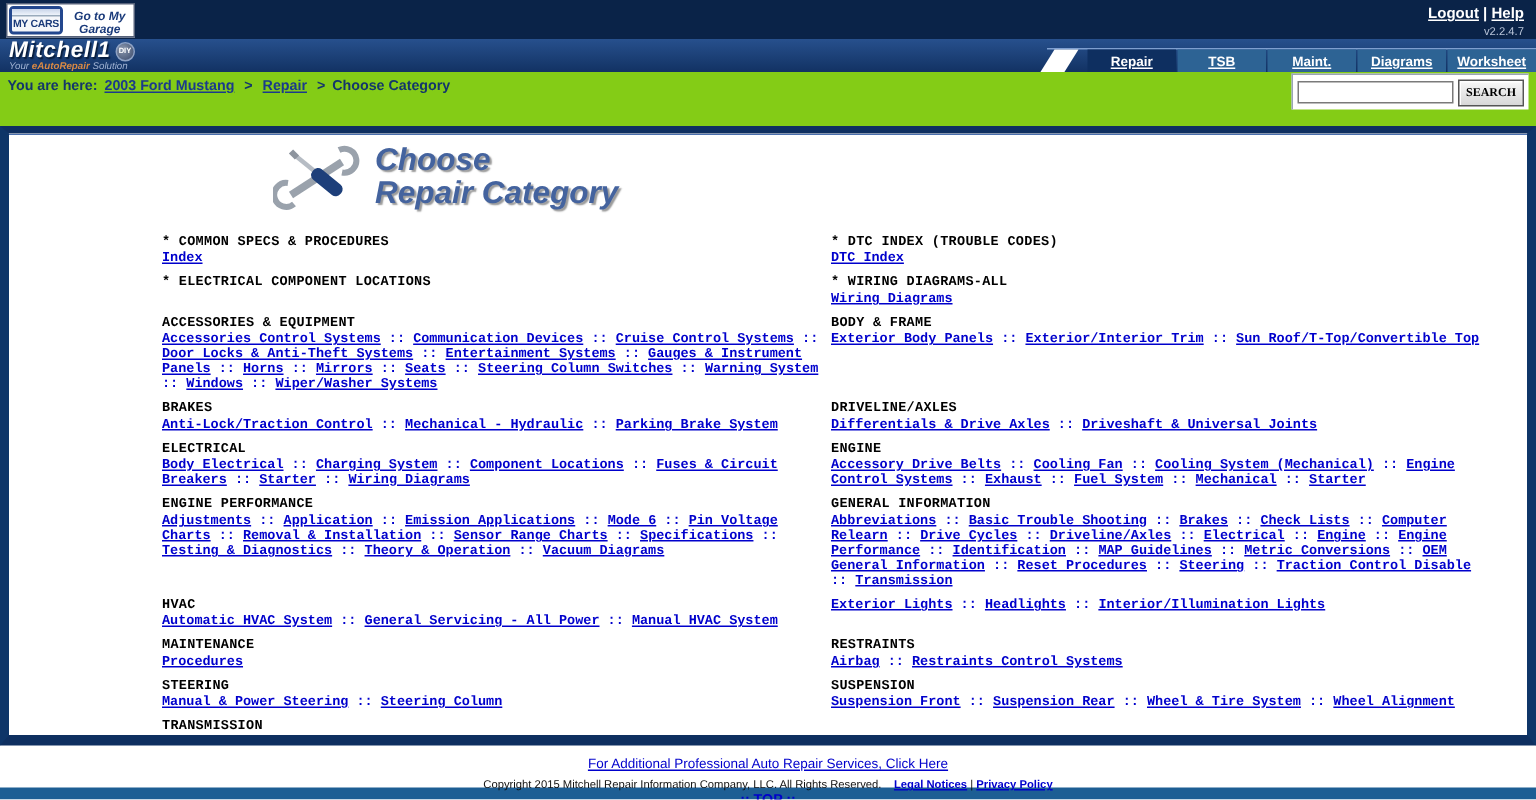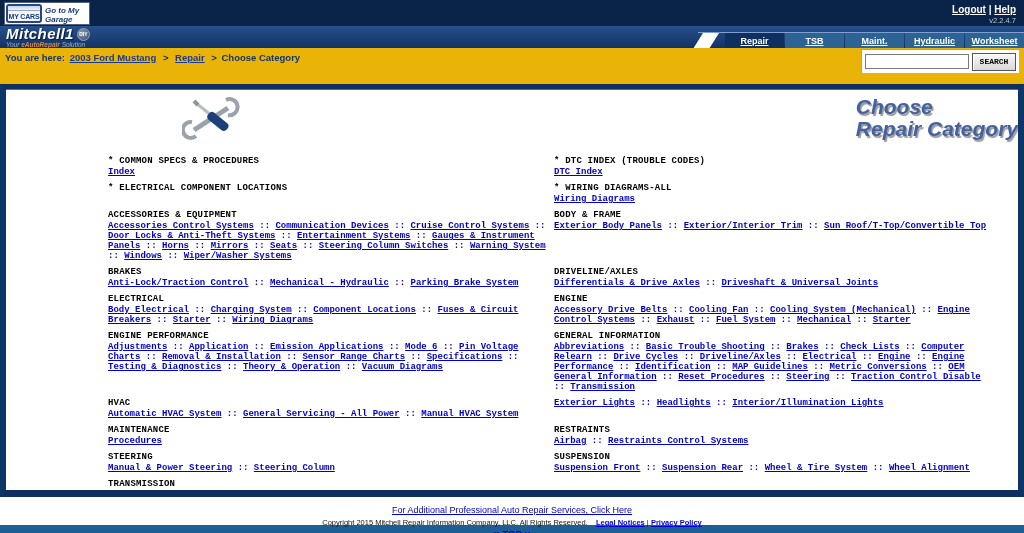--- a/index.html
+++ b/index.html
@@ -9,21 +9,21 @@
   
   .topbar { height:26px; background:#0a2348; position:relative; }
   .garage-btn { position:absolute; left:4px; top:2px; height:23px; background:#fff;
                 border:1px solid #55617a; display:flex; align-items:stretch; padding:1px; cursor:pointer; }
   .plate { width:36px; border:2px solid #23478e; border-radius:3px; background:#f4f6fa;
            display:flex; flex-direction:column; }
   .plate-strip { height:5px; background:linear-gradient(#c8d4e8,#eef3fb); border-bottom:1px solid #9ab; }
   .plate-text { flex:1; font-size:7px; font-weight:bold; color:#1a3a7a; text-align:center;
                 display:flex; align-items:center; justify-content:center; letter-spacing:-0.2px; }
   .garage-label { width:46px; font-size:8px; font-style:italic; font-weight:bold; color:#1a3a7a;
-                  line-height:9px; padding:2px 0 0 3px; }
+                  line-height:9px; padding:2px 0 0 3px;text-align:center; }
   .topbar-right { position:absolute; right:8px; top:4px; text-align:right; }
   .topbar-links { font-size:10px; font-weight:bold; color:#fff; }
   .topbar-links a { color:#fff; text-decoration:underline; cursor:pointer; }
   .version { font-size:7.5px; color:#b8c4d8; margin-top:1px; }
 
   
   .logobar { height:22px; background:linear-gradient(180deg,#27508d,#123263); position:relative; }
   .logo-wrap { position:absolute; left:6px; top:1px; z-index:2; }
   .logo-line { display:flex; align-items:center; }
   .logo-text { font-size:15px; font-weight:bold; font-style:italic; color:#fff;
@@ -37,39 +37,39 @@
   .tab-strip { position:absolute; right:0; bottom:0; height:16px; display:flex;
                border-top:1px solid #7f9fd0; align-items:stretch; }
   .tab-diagonal { width:16px; height:16px; background:#fff; transform:skewX(-32deg);
                   margin:0 10px 0 0; }
   .tab { width:59px; margin-left:1px; background:#2d6394; color:#fff; font-size:9px;
          font-weight:bold; text-decoration:underline; display:flex; align-items:center;
          justify-content:center; cursor:pointer; }
   .tab.active { background:#0e2f60; }
 
   
-  .crumb-row { height:36px; background:#eab308; position:relative; }
+  .crumb-row { height:36px; background:#84cc16; position:relative; }
   .breadcrumb { position:absolute; left:5px; top:4px; font-size:9.5px; font-weight:bold; color:#13366b; }
   .crumb-link { color:#1a3a8c; text-decoration:underline; margin:0 2px; cursor:pointer; }
   .crumb-sep { margin:0 2px; color:#13366b; }
   .search-wrap { position:absolute; right:5px; top:1px; width:158px; height:24px; background:#fff;
                  border-left:1px solid #99a3b5; border-top:1px solid #99a3b5;
                  display:flex; align-items:center; justify-content:flex-end; padding:2px 3px; }
   .search-input { width:104px; height:15px; border:1px solid #7a7a7a; font-size:9px;
                   padding:1px 2px; font-family:inherit; }
   .search-btn { width:46px; height:18px; margin-left:3px; background:linear-gradient(#f8f8f8,#d8d8d8);
                 border:1px solid #555; font-size:8px; font-weight:bold; color:#000;
-                font-family:Liberation Mono, monospace; box-shadow:inset 1px 1px 0 #fff; cursor:pointer; }
+                font-family:Liberation Serif, serif; box-shadow:inset 1px 1px 0 #fff; cursor:pointer; }
 
   
   .content-frame { height:413px; background:#fff; position:relative; overflow:hidden;
                    border-left:6px solid #0e3568; border-right:6px solid #0e3568;
                    border-top:5px solid #0e2f60; border-bottom:7px solid #0e2f60;
                    box-shadow:inset 0 1px 0 #4a6fae; }
-  .title-block { display:flex; align-items:flex-start; margin:7px 0 0 176px; height:48px;justify-content:space-between; }
+  .title-block { display:flex; align-items:flex-start; margin:7px 0 0 176px; height:48px; }
   .title-text { font-size:21px; font-weight:bold; font-style:italic; color:#44639e;
                 line-height:22px; margin-left:10px; text-shadow:1.5px 1.5px 1px #9a9a9a; }
   .category-grid { display:grid; grid-template-columns:440px 440px; column-gap:6px;
                    margin:12px 0 0 102px;font-family:Liberation Mono, monospace; }
   .cat-section { padding-bottom:6px; }
   .cat-heading { font-size:9px; font-weight:bold; color:#000; line-height:10px;
                  margin-bottom:1px; letter-spacing:.2px; }
   .cat-links { font-size:9px; font-weight:bold; line-height:10px; }
   .cat-link { color:#0000cc; text-decoration:underline; cursor:pointer; }
   .sep { color:#0000cc; text-decoration:none; }
@@ -110,21 +110,21 @@
       <span class="logo-text">Mitchell1</span>
       <span class="diy-badge">DIY</span>
     </div>
     <div class="tagline"><span>Your </span><span class="brand-accent">eAutoRepair</span><span> Solution</span></div>
   </div>
   <div class="tab-strip">
     <div class="tab-diagonal"></div>
   <div class="tab active">Repair</div>
       <div class="tab">TSB</div>
       <div class="tab">Maint.</div>
-      <div class="tab">Hydraulic</div>
+      <div class="tab">Diagrams</div>
       <div class="tab">Worksheet</div>
     </div>
 </div>
 
 <div class="crumb-row">
   <div class="breadcrumb">
     <span>You are here:</span>
     <a class="crumb-link">2003 Ford Mustang</a>
     <span class="crumb-sep">&gt;</span>
     <a class="crumb-link">Repair</a>

